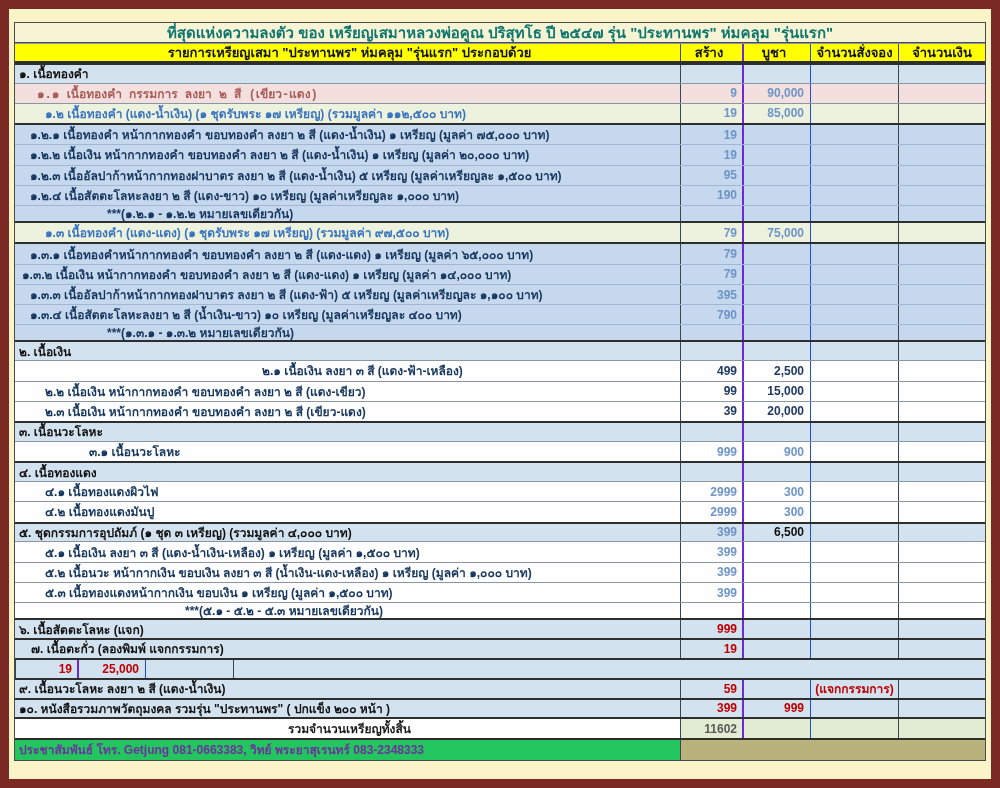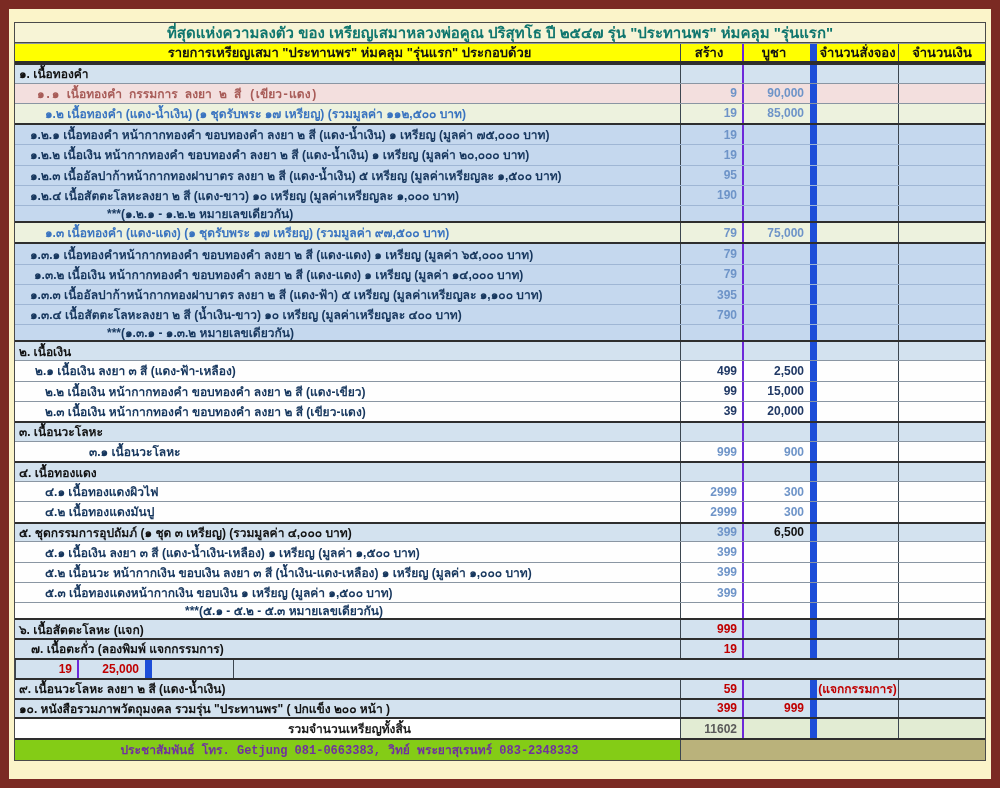--- a/index.html
+++ b/index.html
@@ -16,21 +16,21 @@
     height:100%;display:flex;flex-direction:column;
     border:1px solid #4a4a4a;background:#ffffff;box-sizing:border-box;
   }
   .row{display:flex;align-items:stretch;min-height:0;border-top:1px solid #8a96a3;}
   .row:first-child{border-top:none;}
   .row.sep{border-top:2px solid #2e2e2e;}
   .cell{display:flex;align-items:center;box-sizing:border-box;min-width:0;overflow:hidden;}
   .c-label{flex:1 1 auto;padding-left:4px;}
   .c-num{flex:0 0 62px;border-left:1px solid #3c4650;justify-content:flex-end;padding-right:5px;}
   .c-price{flex:0 0 68px;border-left:2px solid #6d28d9;justify-content:flex-end;padding-right:6px;}
-  .c-order{flex:0 0 88px;border-left:7px solid #1d4ed8;justify-content:center;}
+  .c-order{flex:0 0 88px;border-left:1px solid #1d4ed8;justify-content:center;}
   .c-amount{flex:0 0 87px;border-left:1px solid #3c4650;justify-content:center;}
   .txt{font-size:12px;font-weight:bold;white-space:nowrap;}
 
   
   .h-title{flex:27 1 0px;}
   .h-head{flex:23 1 0px;}
   .h-sec{flex:25 1 0px;}
   .h-item{flex:27 1 0px;}
   .h-note{flex:21 1 0px;}
   .h-total{flex:26 1 0px;}
@@ -51,21 +51,21 @@
   .v-green{background:#edf2de;}
   .v-green .c-label .txt{color:#3a74c0;}
   .v-blue{background:#c5d8ee;}
   .v-blue{border-top-color:#9fb6d4;}
   .v-blue .c-label .txt{color:#17375e;}
   .v-white{background:#fefefe;}
   .v-white .c-label .txt{color:#17375e;}
   .v-total .c-label{background:#ffffff;justify-content:center;}
   .v-total .c-label .txt{color:#1a1a1a;}
   .v-total .c-num,.v-total .c-price,.v-total .c-order,.v-total .c-amount{background:#e2ecd3;}
-  .v-foot .c-label{background:#84cc16;justify-content:center;font-family:Liberation Mono, monospace;}
+  .v-foot .c-label{background:#22c55e;}
   .v-foot .c-label .txt{color:#7030a0;}
   .v-foot .c-rest{flex:0 0 305px;background:#bab27b;border-left:1px solid #3c4650;}
 
   
   .n-soft{color:#6e94c8;}
   .n-dark{color:#203864;}
   .n-red{color:#c00000;}
   .n-gray{color:#595959;}
   .n-black{color:#111111;}
 </style>
@@ -191,21 +191,21 @@
           <div class="cell c-label" style="padding-left: 15px;">
             <span class="txt">๑.๓.๑ เนื้อทองคำหน้ากากทองคำ ขอบทองคำ ลงยา ๒ สี (แดง-แดง) ๑ เหรียญ  (มูลค่า ๖๕,๐๐๐ บาท)</span>
           </div>
           <div class="cell c-num">
             <span class="txt n-soft">79</span>
           </div>
           <div class="cell c-price"></div>
           <div class="cell c-order"></div>
           <div class="cell c-amount"></div>
         </div><div class="row h-item v-blue">
-          <div class="cell c-label" style="padding-left: 19px;">
+          <div class="cell c-label" style="padding-left: 7px;">
             <span class="txt">๑.๓.๒ เนื้อเงิน หน้ากากทองคำ ขอบทองคำ ลงยา ๒ สี (แดง-แดง) ๑ เหรียญ  (มูลค่า ๑๔,๐๐๐ บาท)</span>
           </div>
           <div class="cell c-num">
             <span class="txt n-soft">79</span>
           </div>
           <div class="cell c-price"></div>
           <div class="cell c-order"></div>
           <div class="cell c-amount"></div>
         </div><div class="row h-item v-blue">
           <div class="cell c-label" style="padding-left: 15px;">
@@ -237,21 +237,21 @@
           <div class="cell c-amount"></div>
         </div><div class="row h-sec v-section sep">
           <div class="cell c-label" style="padding-left: 4px;">
             <span class="txt">๒. เนื้อเงิน</span>
           </div>
           <div class="cell c-num"></div>
           <div class="cell c-price"></div>
           <div class="cell c-order"></div>
           <div class="cell c-amount"></div>
         </div><div class="row h-item v-white">
-          <div class="cell c-label" style="padding-left: 20px;">
+          <div class="cell c-label" style="padding-left: 30px; justify-content: center;">
             <span class="txt">๒.๑ เนื้อเงิน ลงยา ๓ สี (แดง-ฟ้า-เหลือง)</span>
           </div>
           <div class="cell c-num">
             <span class="txt n-dark">499</span>
           </div>
           <div class="cell c-price">
             <span class="txt n-dark">2,500</span>
           </div>
           <div class="cell c-order"></div>
           <div class="cell c-amount"></div>

